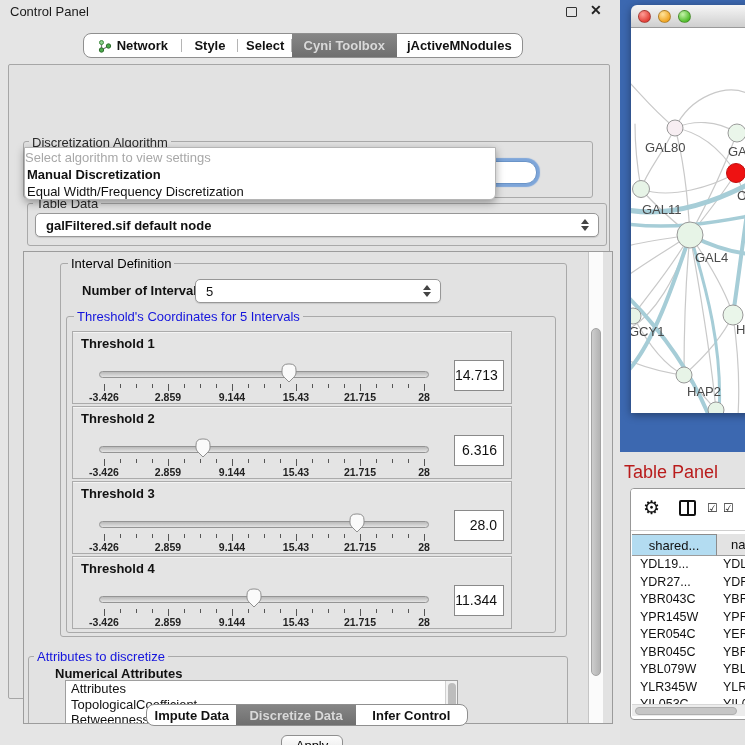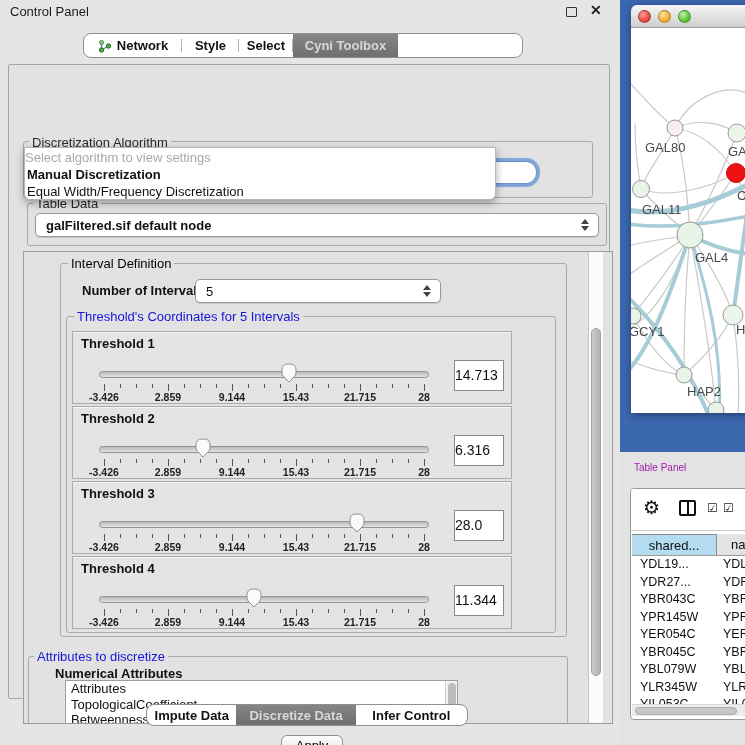--- a/index.html
+++ b/index.html
@@ -63,21 +63,21 @@
     box-shadow:inset 0 1px 0 #f3f3f3; }
   .thr-label { position:absolute; left:8px; top:4px; font-weight:bold; font-size:13px; }
   .thr-track { position:absolute; left:26px; top:39px; width:330px; height:7px; border:1px solid #949494; border-radius:4px;
     background:linear-gradient(#b9b9b9,#e3e3e3); }
   .thr-thumb { position:absolute; top:30px; width:18px; height:21px; z-index:2; }
   .tick { position:absolute; width:1px; background:#555; }
   .tick.major { top:52px; height:7px; }
   .tick.minor { top:52px; height:4px; }
   .tick-label { position:absolute; top:59px; transform:translateX(-50%); font-size:10.5px; font-weight:bold; color:#222; white-space:nowrap; }
   .thr-value { position:absolute; left:381px; top:28px; width:50px; height:31px; background:#fff; border:1px solid #8a8a8a;
-    font-size:14px; line-height:29px; }
+    font-size:14px; text-align:right; line-height:29px; padding-right:6px; }
 
   .fs-attr { left:4px; top:404px; width:540px; height:80px; }
   .attr-legend { left:10px; top:397px; }
   .attr-sub { position:absolute; left:31px; top:414px; font-weight:bold; }
   .listbox { position:absolute; left:41px; top:428px; width:393px; height:46px; background:#fff; border:1px solid #9e9e9e; overflow:hidden; }
   .list-item { font-size:13px; line-height:15.5px; padding-left:5px; white-space:nowrap; }
   .list-scroll { position:absolute; right:0; top:0; width:12px; height:100%; background:#f2f2f2; border-left:1px solid #d0d0d0; }
   .list-thumb { position:absolute; left:1.5px; top:2px; width:8px; height:38px; background:#bdbdbd; border-radius:4px; }
 
   .v-scrollbar { position:absolute; left:564px; top:0; width:15px; height:473px; background:#fbfbfb; border-left:1px solid #c5c5c5; }
@@ -93,21 +93,21 @@
     box-shadow:0 2px 8px rgba(0,0,0,.4); }
   .net-titlebar { height:23px; background:linear-gradient(#f6f6f6,#cfcfcf); border-bottom:1px solid #9a9a9a;
     display:flex; align-items:center; gap:7px; padding-left:7px; }
   .light { width:13px; height:13px; border-radius:50%; border:1px solid rgba(0,0,0,.28); }
   .light.red    { background:radial-gradient(circle at 35% 30%, #ff9d95, #e2423a 70%); }
   .light.yellow { background:radial-gradient(circle at 35% 30%, #ffe39a, #f0a626 70%); }
   .light.green  { background:radial-gradient(circle at 35% 30%, #c4f3a9, #53bd2e 70%); }
   .net-canvas { display:block; background:#fff; }
 
   .table-region { position:absolute; left:620px; top:452px; width:125px; height:293px; background:#e3e3e3; }
-  .tp-title { position:absolute; left:14px; top:10px; font-size:10px; color:#a21caf; }
+  .tp-title { position:absolute; left:4px; top:10px; font-size:18px; color:#b91c1c; }
   .table-box { position:absolute; left:10px; top:36px; width:130px; height:232px; background:#fff; border:1px solid #989898; border-radius:4px; overflow:hidden; }
   .tp-toolbar { position:absolute; left:0; top:0; width:100%; height:42px; border-bottom:1px solid #cfcfcf; background:#fff; }
   .gear { position:absolute; left:12px; top:8px; font-size:19px; color:#111; line-height:22px; }
   .split-icon { position:absolute; left:48px; top:11px; width:17px; height:16px; border:2px solid #111; border-radius:2px; }
   .split-icon::after { content:""; position:absolute; left:50%; top:0; width:2px; height:100%; background:#111; transform:translateX(-50%); }
   .checks { position:absolute; left:76px; top:12px; font-size:12px; letter-spacing:1px; color:#222; white-space:nowrap; }
   .tp-header { position:absolute; left:1px; top:45px; width:129px; height:22px; display:flex; font-size:13px; }
   .th-cell { height:22px; line-height:22px; overflow:hidden; white-space:nowrap; }
   .th-cell.sel { width:85px; background:#b3dcf1; border-right:1px solid #8c8c8c; text-align:center; border-top:1px solid #8c8c8c; border-bottom:1px solid #9c9c9c;}
   .th-cell.plain { flex:1; background:#e3e3e3; padding-left:14px; border-bottom:1px solid #9c9c9c; }
@@ -141,20 +141,23 @@
           <span class="seg-label">Network</span>
         </div>
         <div class="segment with-sep" style="width: 57px;">
           <span class="seg-label">Style</span>
         </div>
         <div class="segment with-sep" style="width: 54px;">
           <span class="seg-label">Select</span>
         </div>
         <div class="segment selected" style="width: 105px;">
           <span class="seg-label">Cyni Toolbox</span>
+        </div>
+        <div class="segment" style="width: 126px;">
+          <span class="seg-label">jActiveMNodules</span>
         </div>
       </nav>
 
     <div class="outer-box">
 
       <div class="fieldset fs-algo"></div>
       <span class="legend black algo-legend">Discretization Algorithm</span>
       <div class="algo-combo"></div>
 
       <div class="popup">

